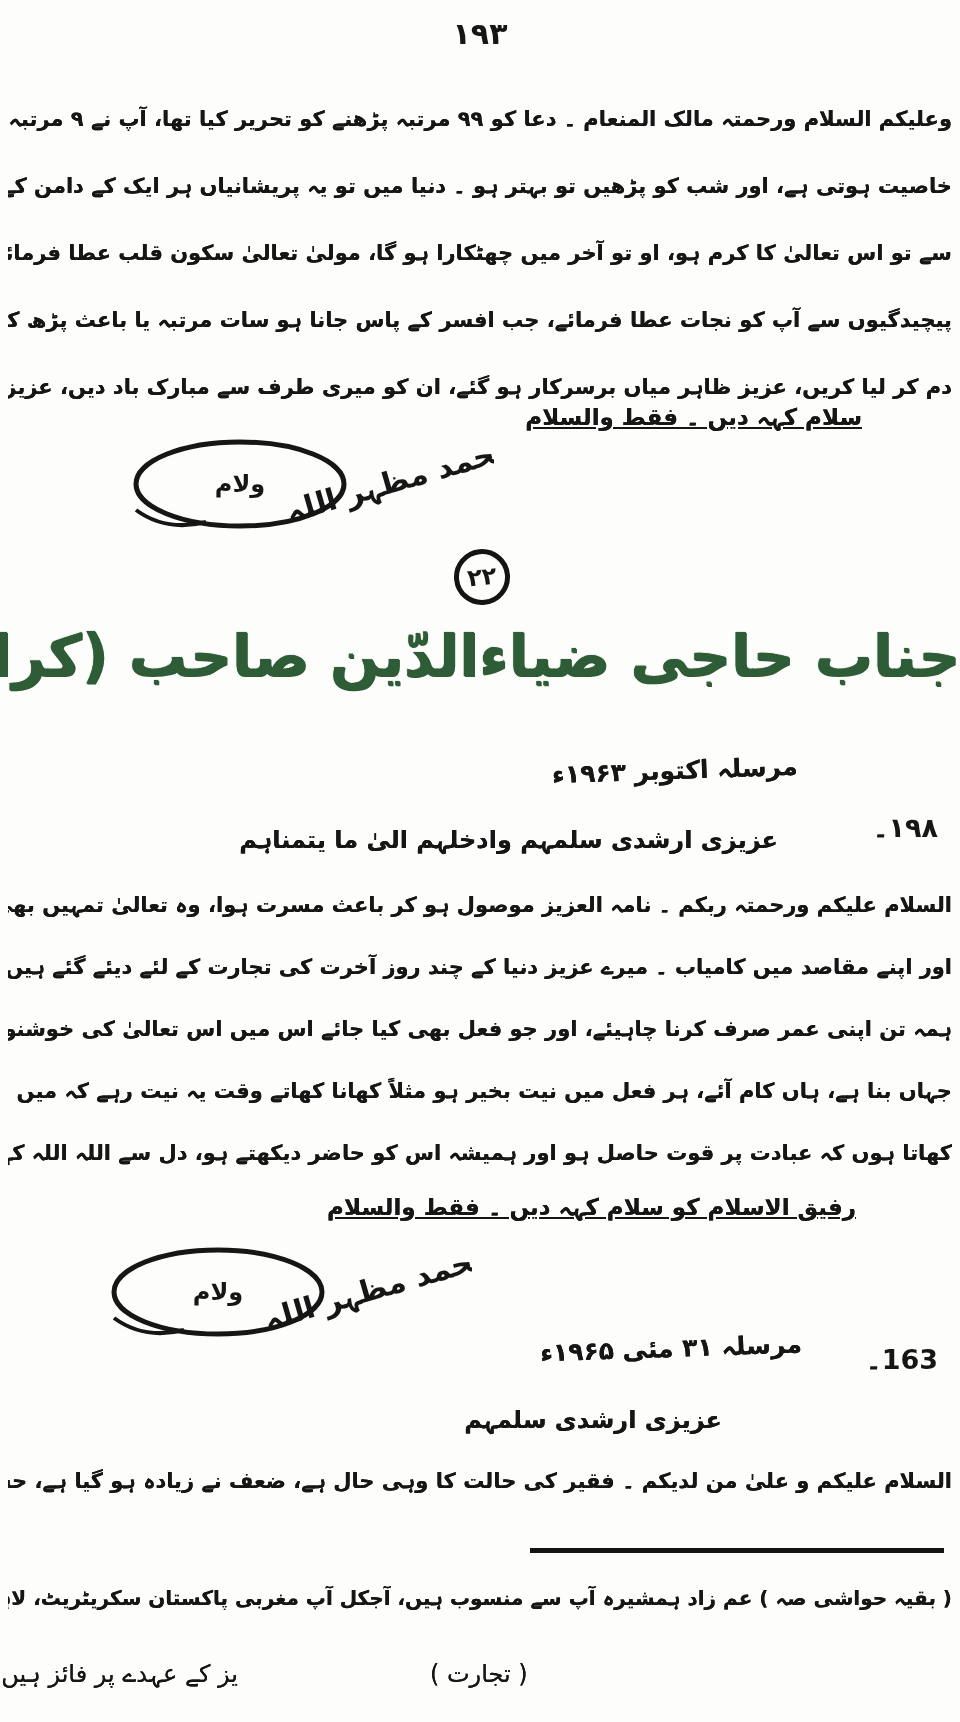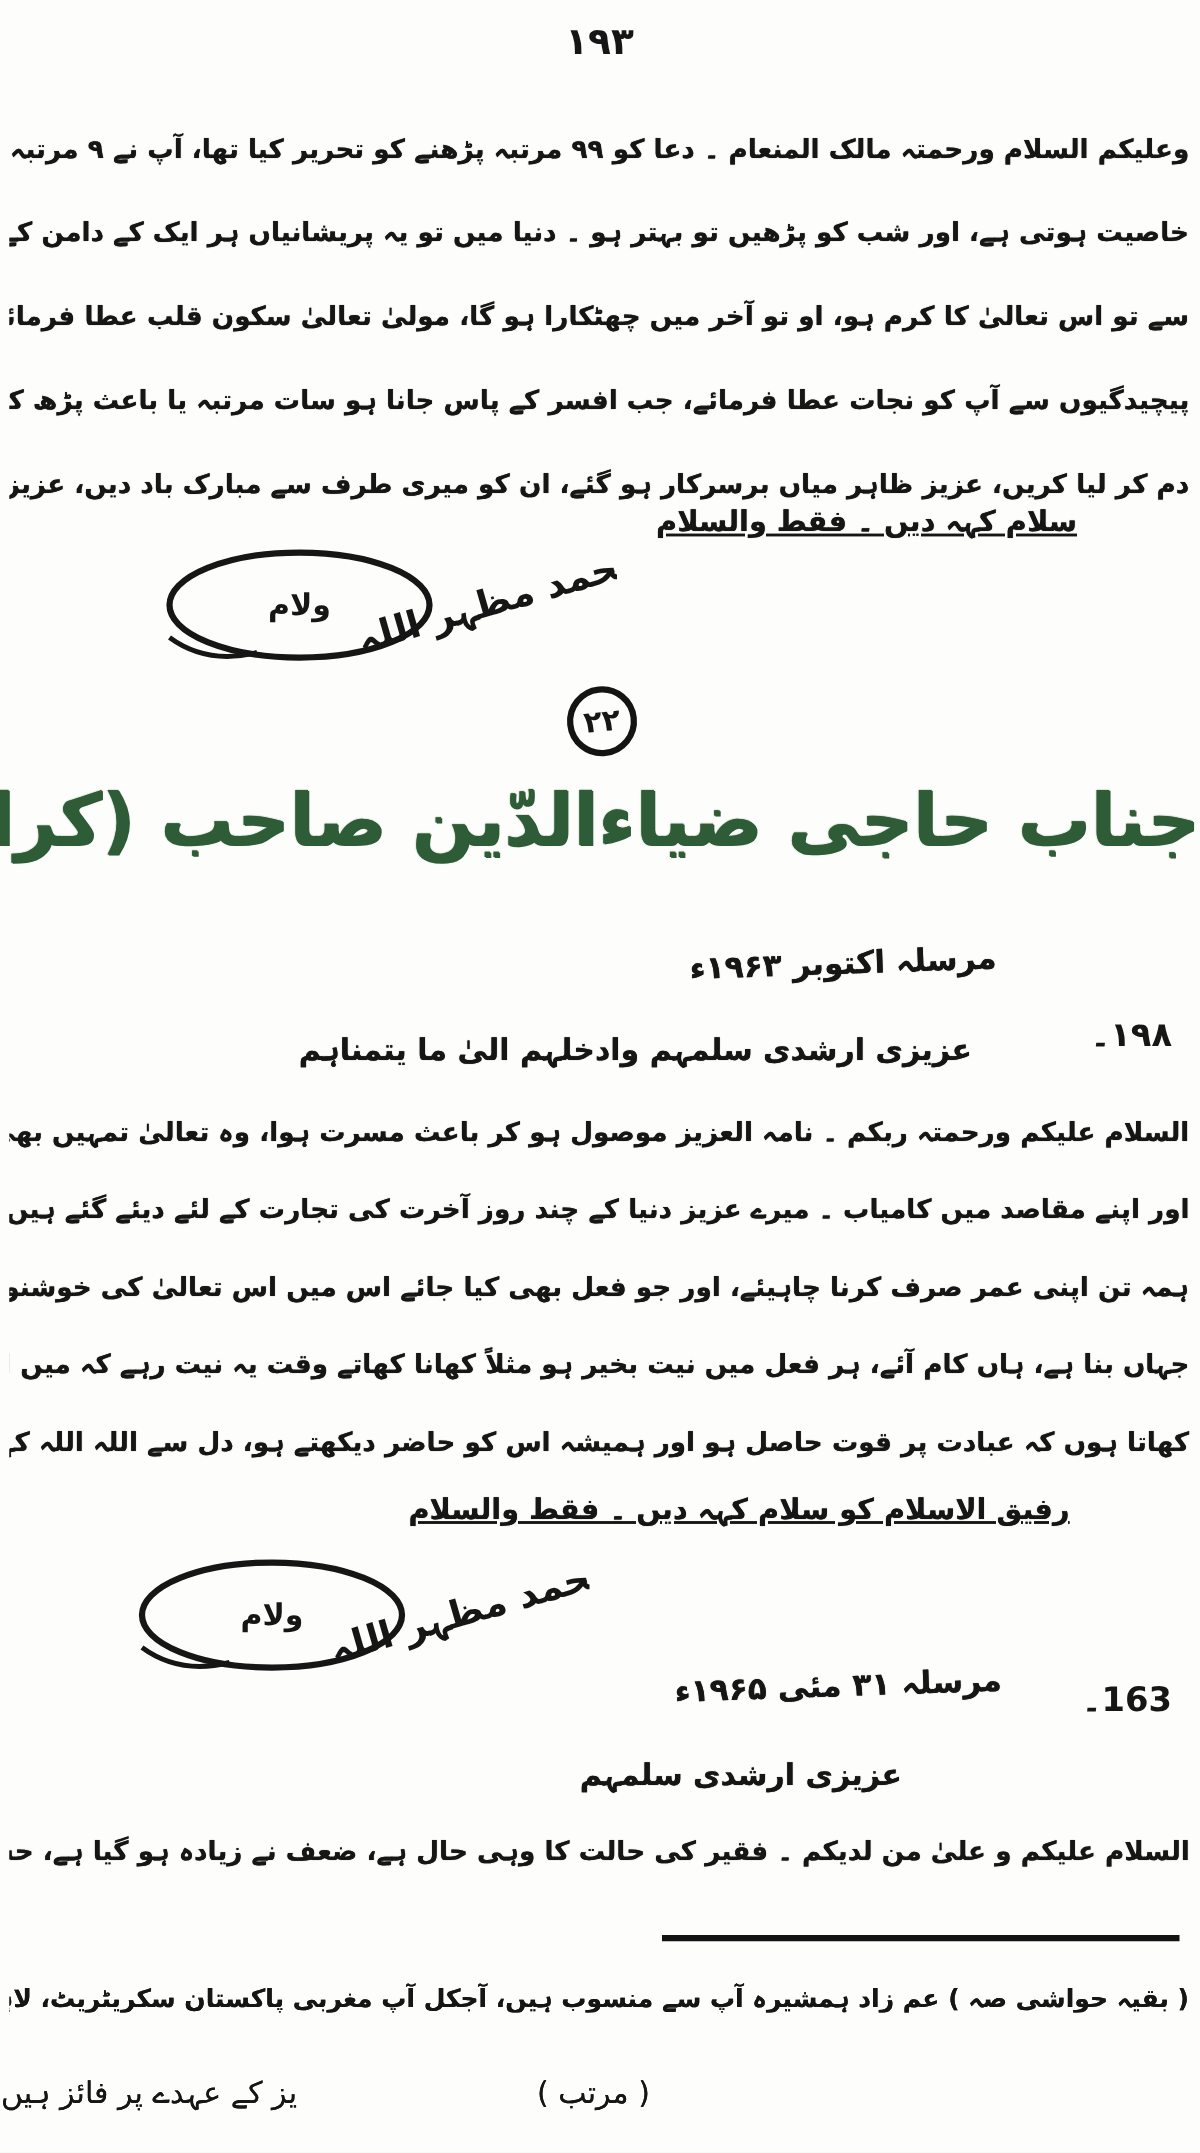--- a/index.html
+++ b/index.html
@@ -155,15 +155,15 @@
   <div class="entry-date" style="top:1334px;right:158px;">مرسلہ ۳۱ مئی ۱۹۶۵ء</div>
   <div class="rightline salutation" style="top:1406px;right:238px;">عزیزی ارشدی سلمہم</div>
 
   <div class="para" style="top:1452px;">
     <div class="fullline">السلام علیکم و علیٰ من لدیکم ۔ فقیر کی حالت کا وہی حال ہے، ضعف نے زیادہ ہو گیا ہے، حسن عاقبت کیلئے</div>
   </div>
 
   <div class="footnote-rule" style="top:1548px;left:530px;width:414px;"></div>
   <div class="footnote-line" style="top:1586px;">( بقیہ حواشی صہ ) عم زاد ہمشیرہ آپ سے منسوب ہیں، آجکل آپ مغربی پاکستان سکریٹریٹ، لاہور میں سیکشن آفیسر ٹریژر</div>
   <div class="footnote-left" style="top:1660px;right:722px;left:8px;">یز کے عہدے پر فائز ہیں ۔</div>
-  <div class="footnote-left" style="top:1660px;left:430px;right:auto;">( مرتب )</div>
+  <div class="footnote-left" style="top:1660px;left:430px;right:auto;">( تجارت )</div>
 
 </div>
 
 </body></html>

